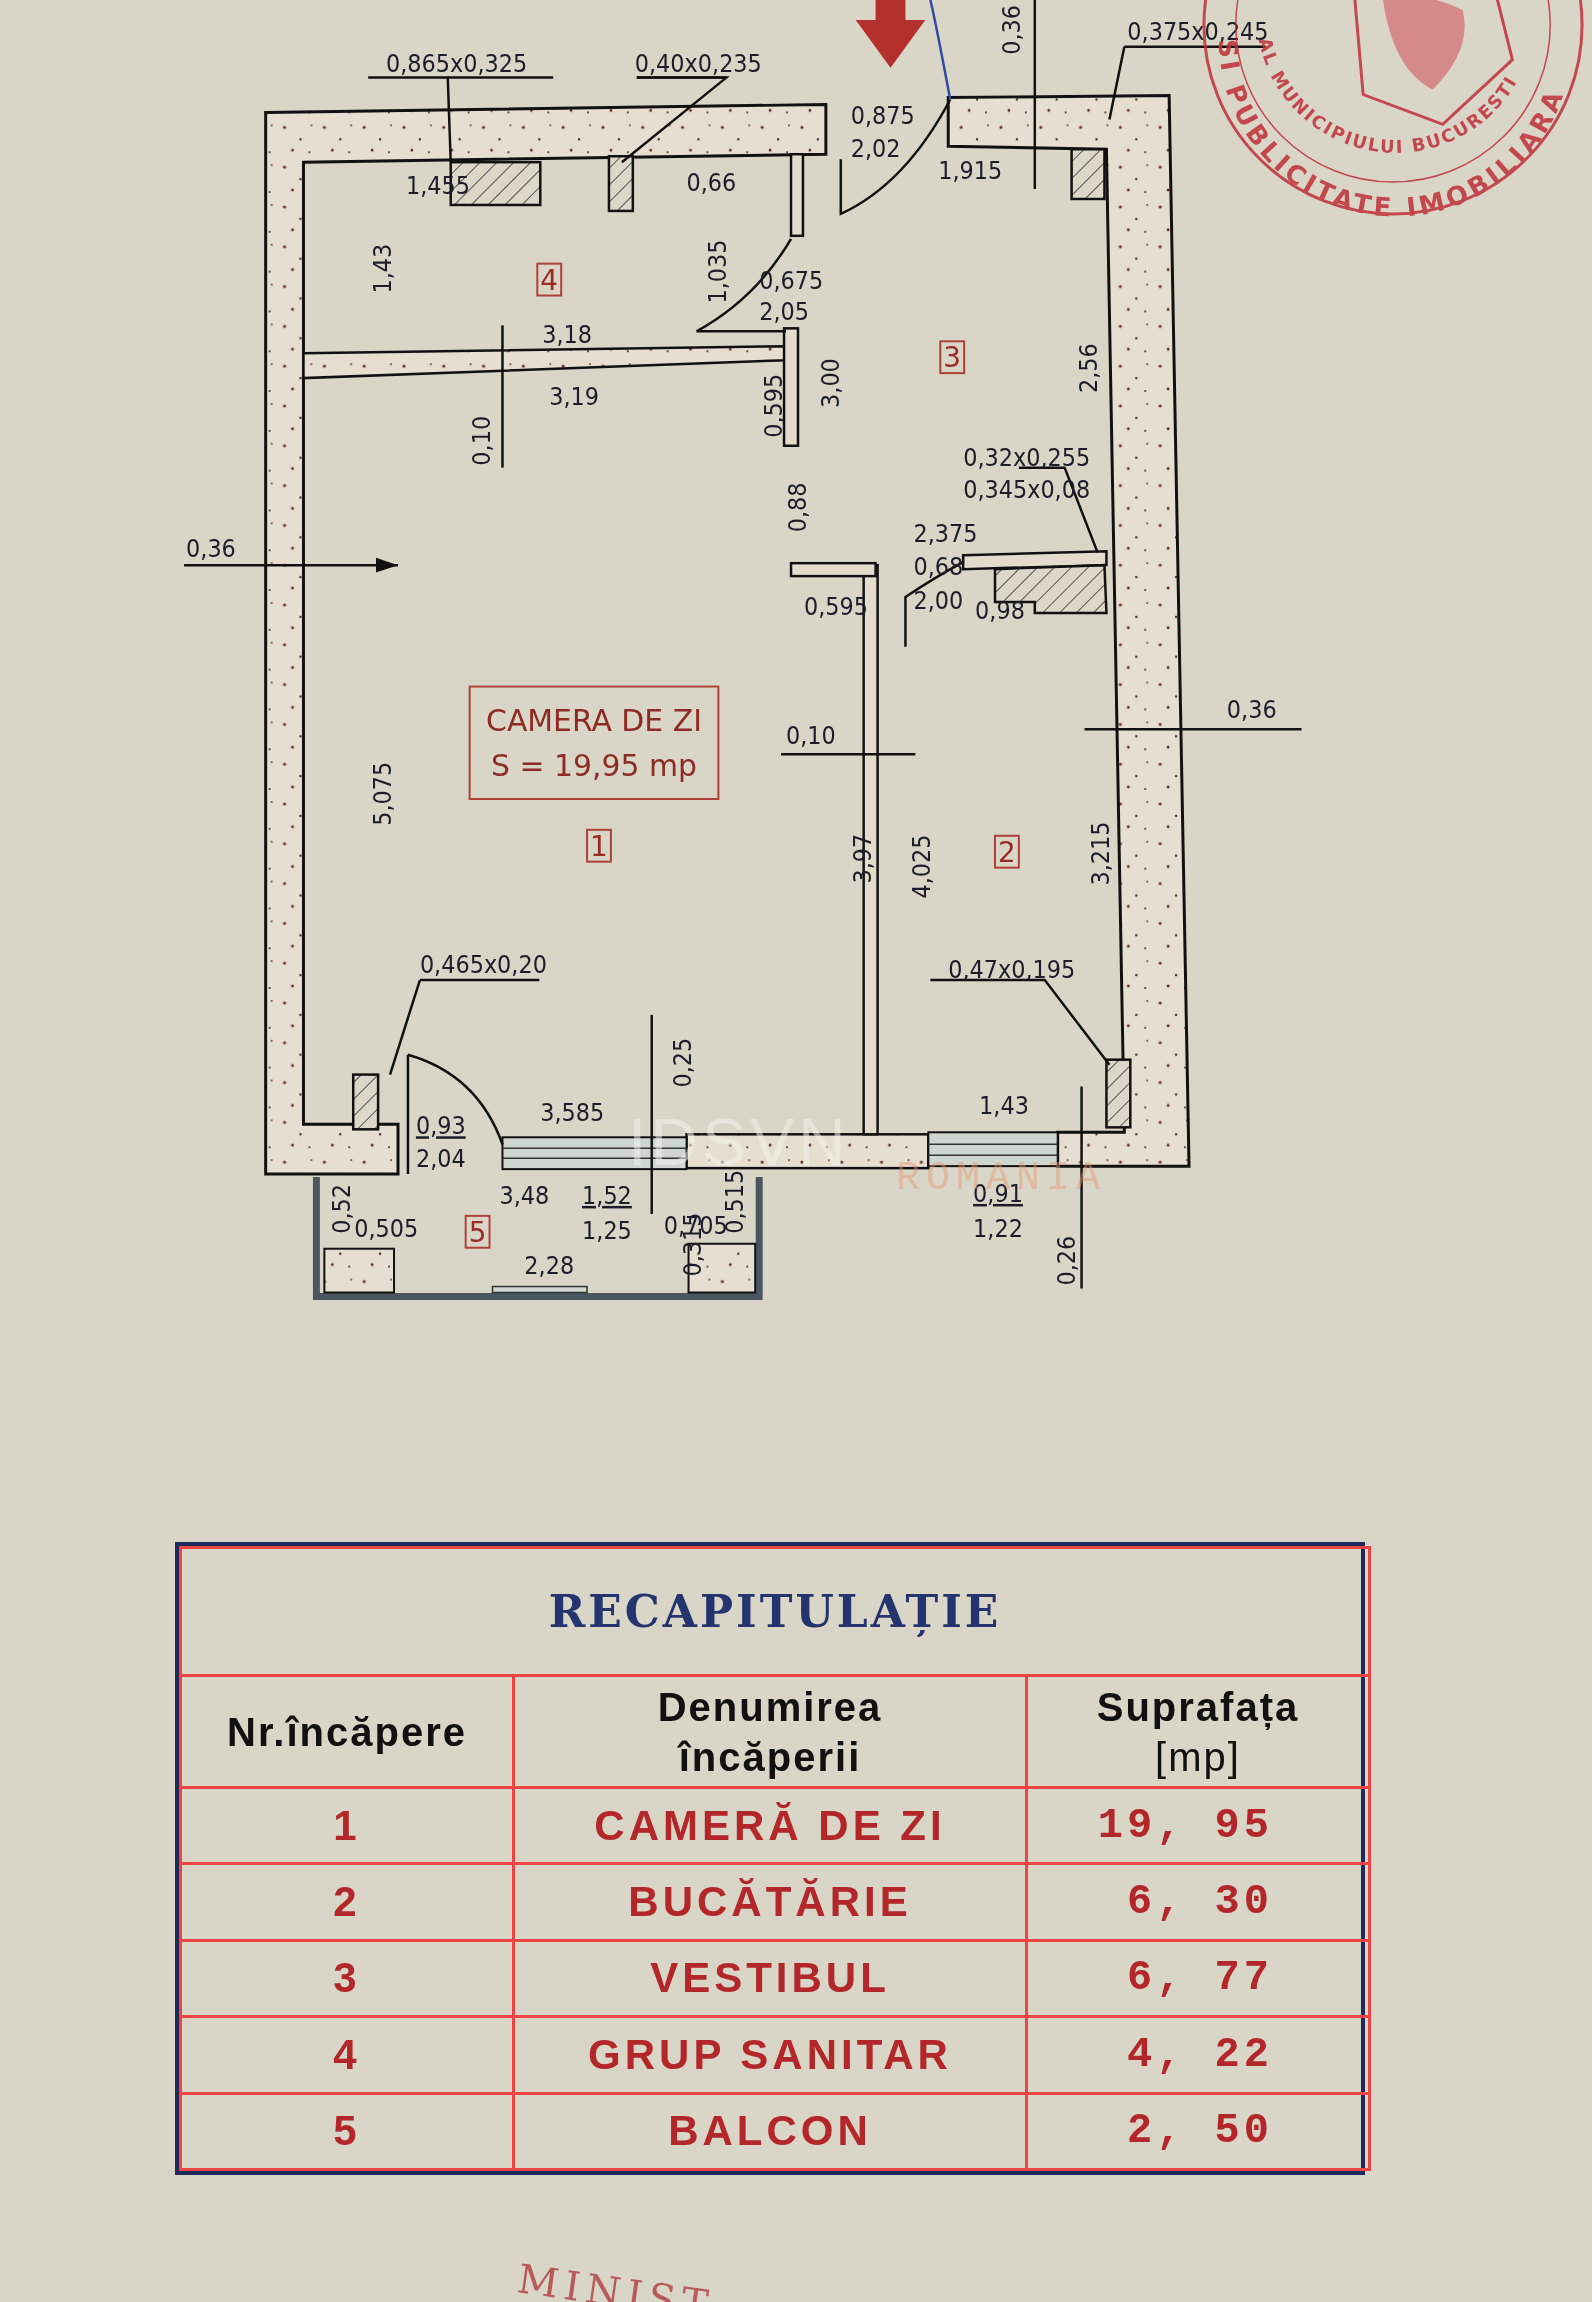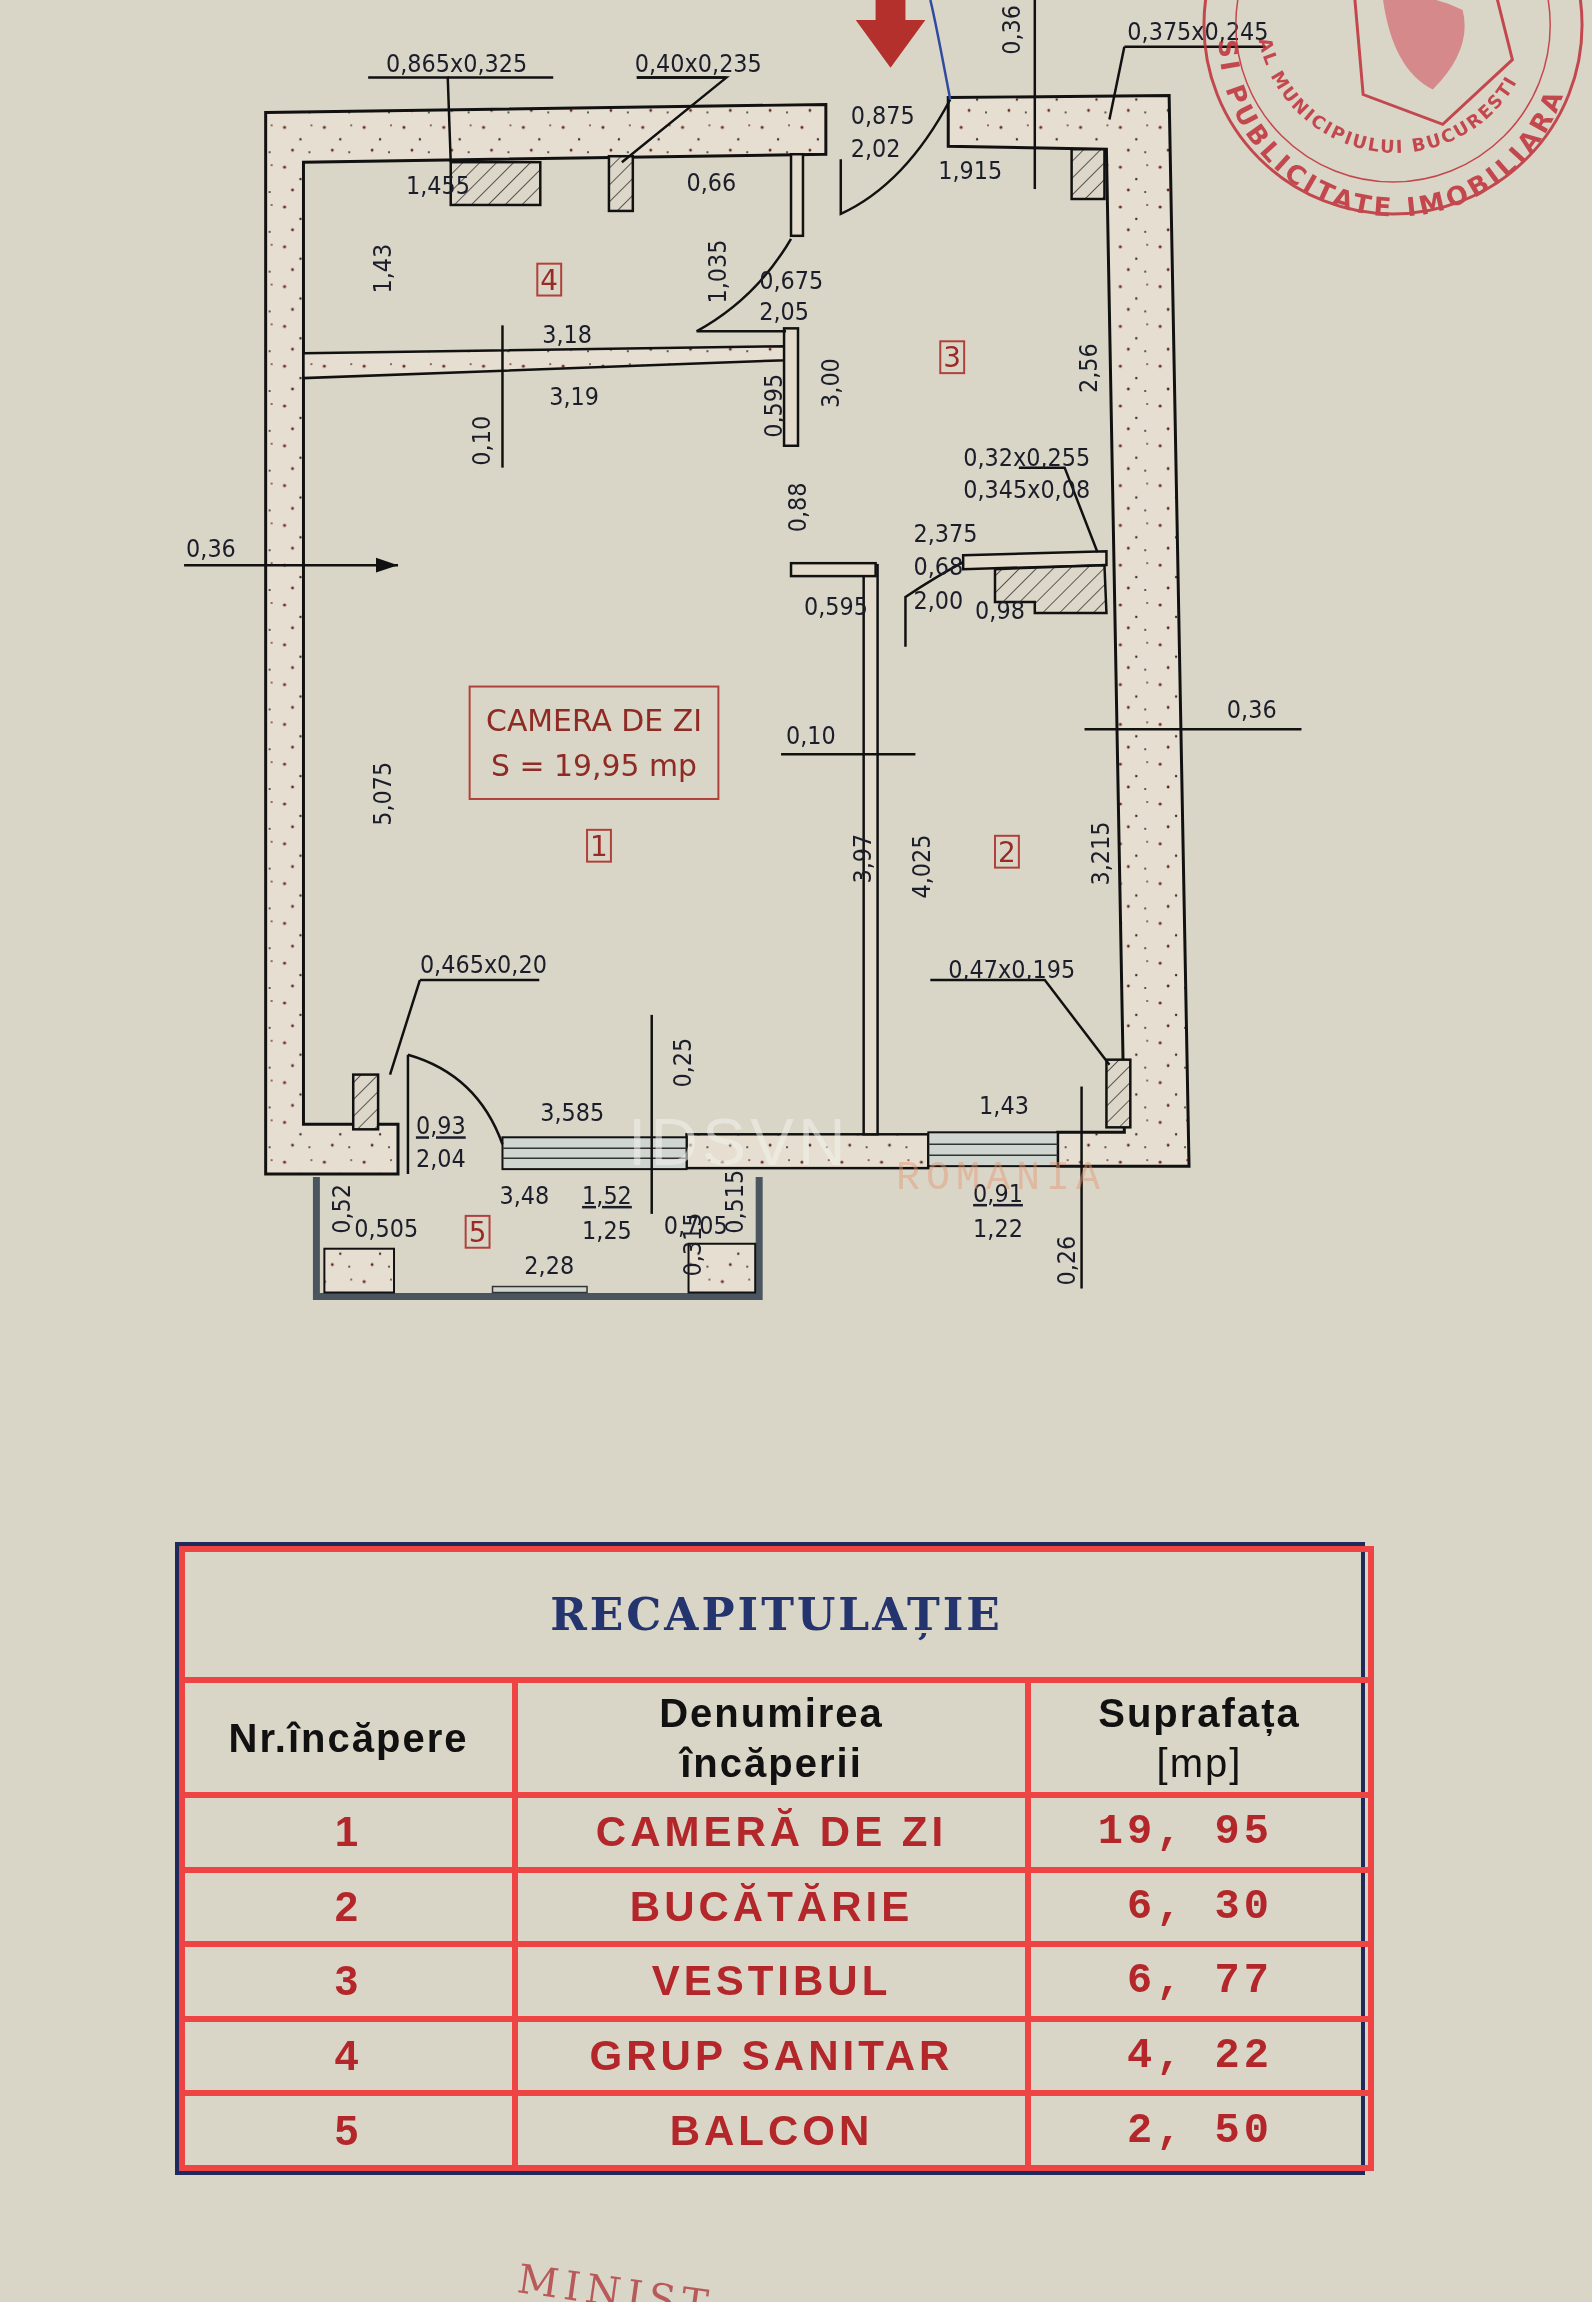--- a/index.html
+++ b/index.html
@@ -19,21 +19,21 @@
   .line { stroke: #111; stroke-width: 2.5; fill: none; }
   .win { fill: #cfd6d0; stroke: #111; stroke-width: 2; }
   .balc { fill: none; stroke: #4b5560; stroke-width: 7; }
 
   
   #recap {
     position: absolute; left: 175px; top: 1542px; width: 1190px; height: 633px;
     border: 4px solid #1e2a5c; box-sizing: border-box;
   }
   #recap table { width: 100%; height: 100%; border-collapse: collapse; table-layout: fixed; }
-  #recap td { border: 6px solid #ef4444; text-align: center; vertical-align: middle; padding: 0; }
+  #recap td { border: 3px solid #ef4444; text-align: center; vertical-align: middle; padding: 0; }
   .t-title { font-family: "DejaVu Serif", serif; font-weight: bold; font-size: 44px; color: #24346e; letter-spacing: 3px; height: 125px; }
   .t-head { font-family: "Liberation Sans", sans-serif; font-weight: bold; font-size: 40px; color: #111; letter-spacing: 2px; line-height: 50px; height: 109px; }
   .t-red { font-family: "Liberation Sans", sans-serif; font-weight: bold; font-size: 42px; color: #b3262a; letter-spacing: 4px; }
   .t-blue { font-family: "Liberation Sans", sans-serif; font-weight: bold; font-size: 42px; color: #1f2a5a; letter-spacing: 4px; }
   .t-total { font-family: "DejaVu Serif", serif; font-weight: bold; font-size: 46px; color: #1f2a5a; letter-spacing: 3px; }
   .num-r { text-align: right !important; padding-right: 95px !important; font-family: Liberation Mono, monospace; }
 
   .stamp-bottom { position: absolute; left: 517px; top: 2269px; font-family: "DejaVu Serif", serif; font-size: 40px; color: #b85a5a; letter-spacing: 6px; transform: rotate(8deg); }
   .watermark { position: absolute; left: 628px; top: 1104px; font-family: "Liberation Sans", sans-serif; font-size: 66px; color: rgba(240,240,235,0.55); letter-spacing: 4px; }
   .watermark-sub { position: absolute; left: 896px; top: 1156px; font-family: Liberation Mono, monospace; font-size: 40px; color: rgba(230,150,110,0.45); letter-spacing: 6px; }

